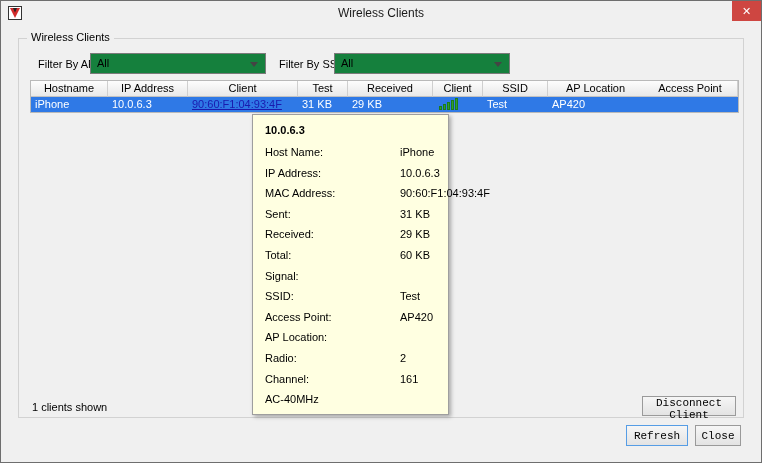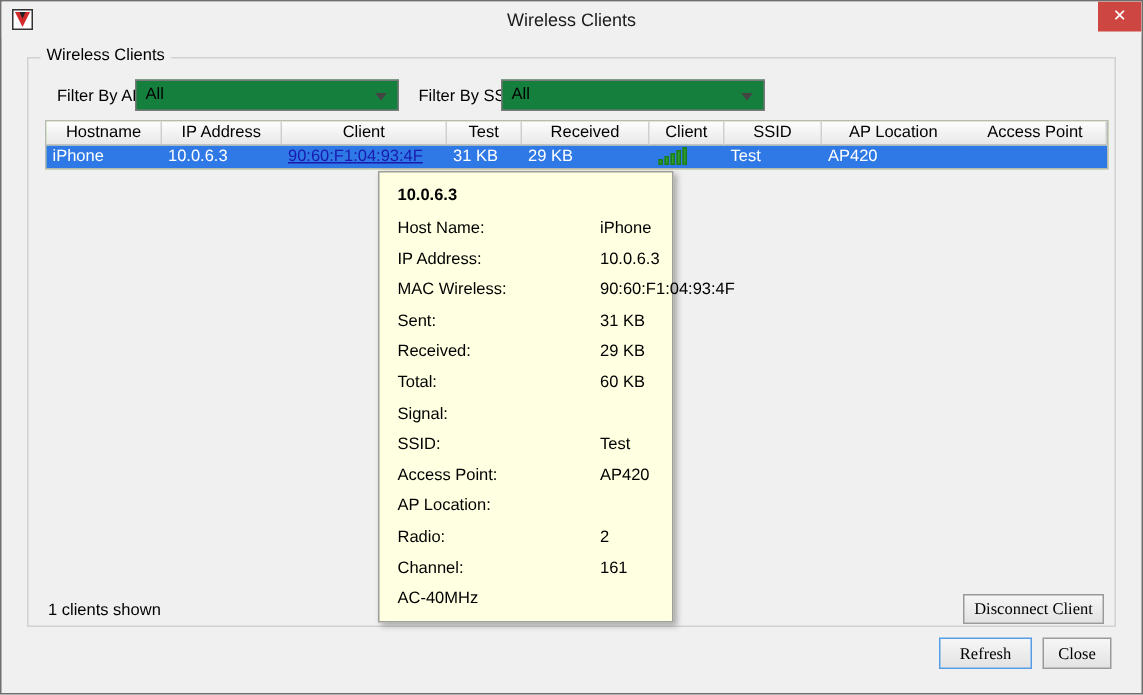--- a/index.html
+++ b/index.html
@@ -54,21 +54,21 @@
   .tooltip { position:absolute; left:233px; top:75px; width:197px; height:301px;
              background:#ffffe1; border:1px solid #9e9e9e; box-shadow:2px 2px 4px rgba(0,0,0,.3);
              padding:9px 12px; }
   .tooltip-title { font-weight:bold; margin-bottom:10px; }
   .tip-row { display:flex; height:20.6px;gap:48px; }
   .tip-label { width:87px; flex:none; }
   .tip-value { flex:1; }
 
   
   .status { position:absolute; left:13px; top:362px; }
-  .btn { font-family:Liberation Serif, serif; font-size:11px; color:#000;
+  .btn { font-family:Liberation Mono, monospace; font-size:11px; color:#000;
          background:linear-gradient(#f6f6f6,#e3e3e3); border:1px solid #9a9a9a; cursor:pointer; }
   .disconnect-btn { position:absolute; left:623px; top:357px; width:94px; height:20px; }
 
   
   .refresh-btn { position:absolute; left:625px; top:424px; width:62px; height:21px;
                  border:1px solid #569de5; }
   .close2-btn { position:absolute; left:694px; top:424px; width:46px; height:21px; }
 </style>
 </head>
 <body>
@@ -138,21 +138,21 @@
       <div class="tooltip-title">10.0.6.3</div>
       <div class="tip-row">
           <span class="tip-label">Host Name:</span>
           <span class="tip-value">iPhone</span>
         </div>
       <div class="tip-row">
           <span class="tip-label">IP Address:</span>
           <span class="tip-value">10.0.6.3</span>
         </div>
       <div class="tip-row">
-          <span class="tip-label">MAC Wireless:</span>
+          <span class="tip-label">MAC Address:</span>
           <span class="tip-value">90:60:F1:04:93:4F</span>
         </div>
       <div class="tip-row">
           <span class="tip-label">Sent:</span>
           <span class="tip-value">31 KB</span>
         </div>
       <div class="tip-row">
           <span class="tip-label">Received:</span>
           <span class="tip-value">29 KB</span>
         </div>

